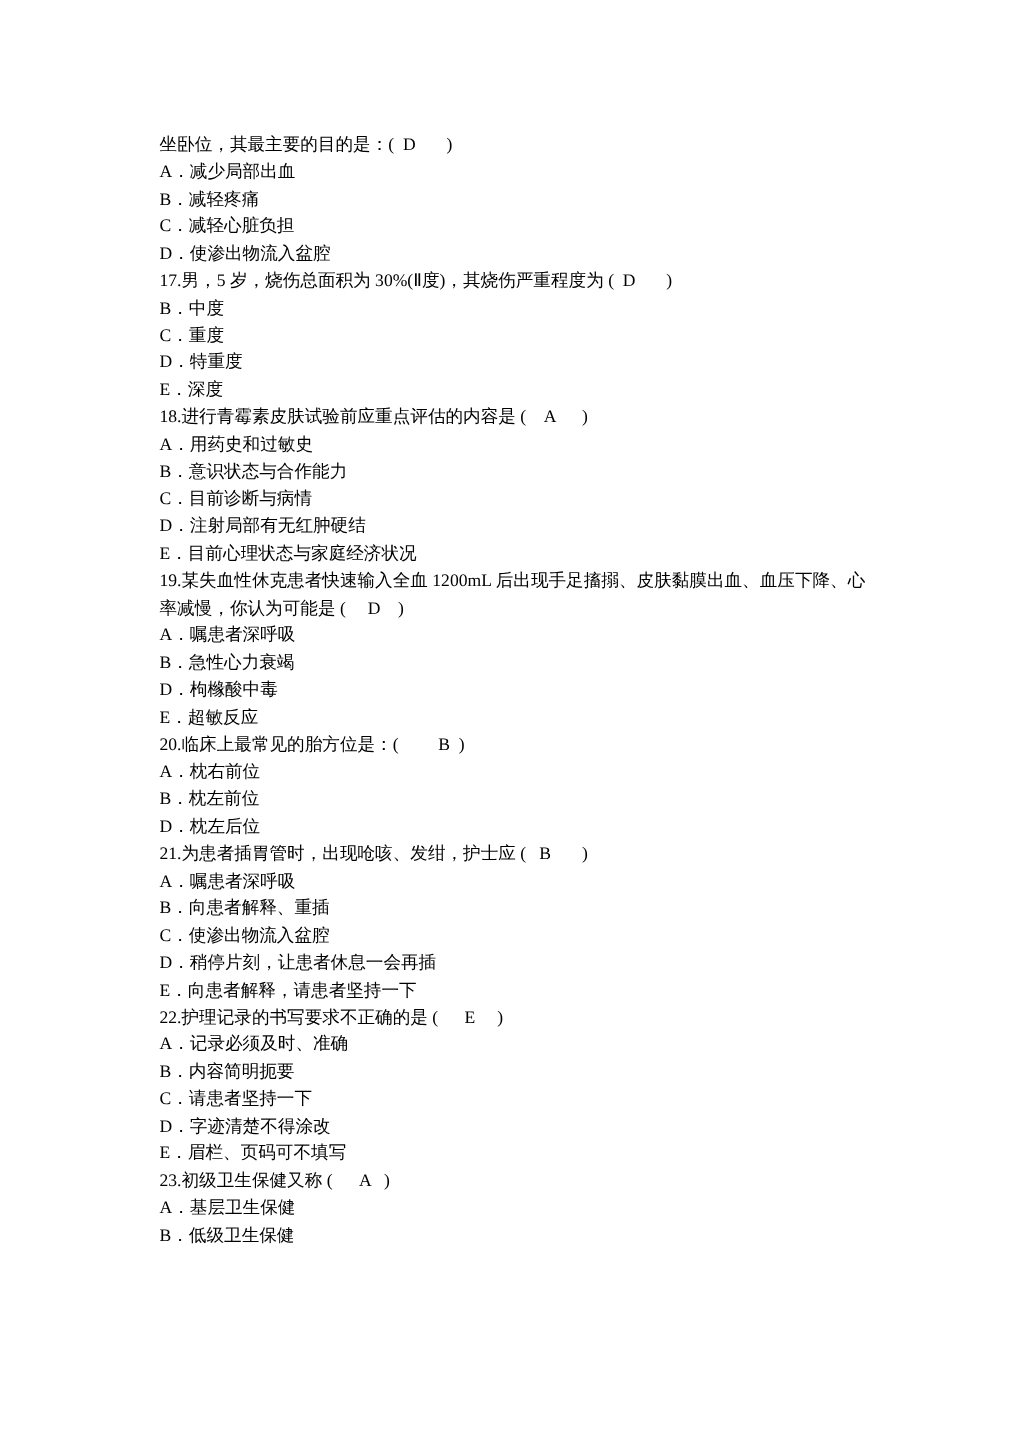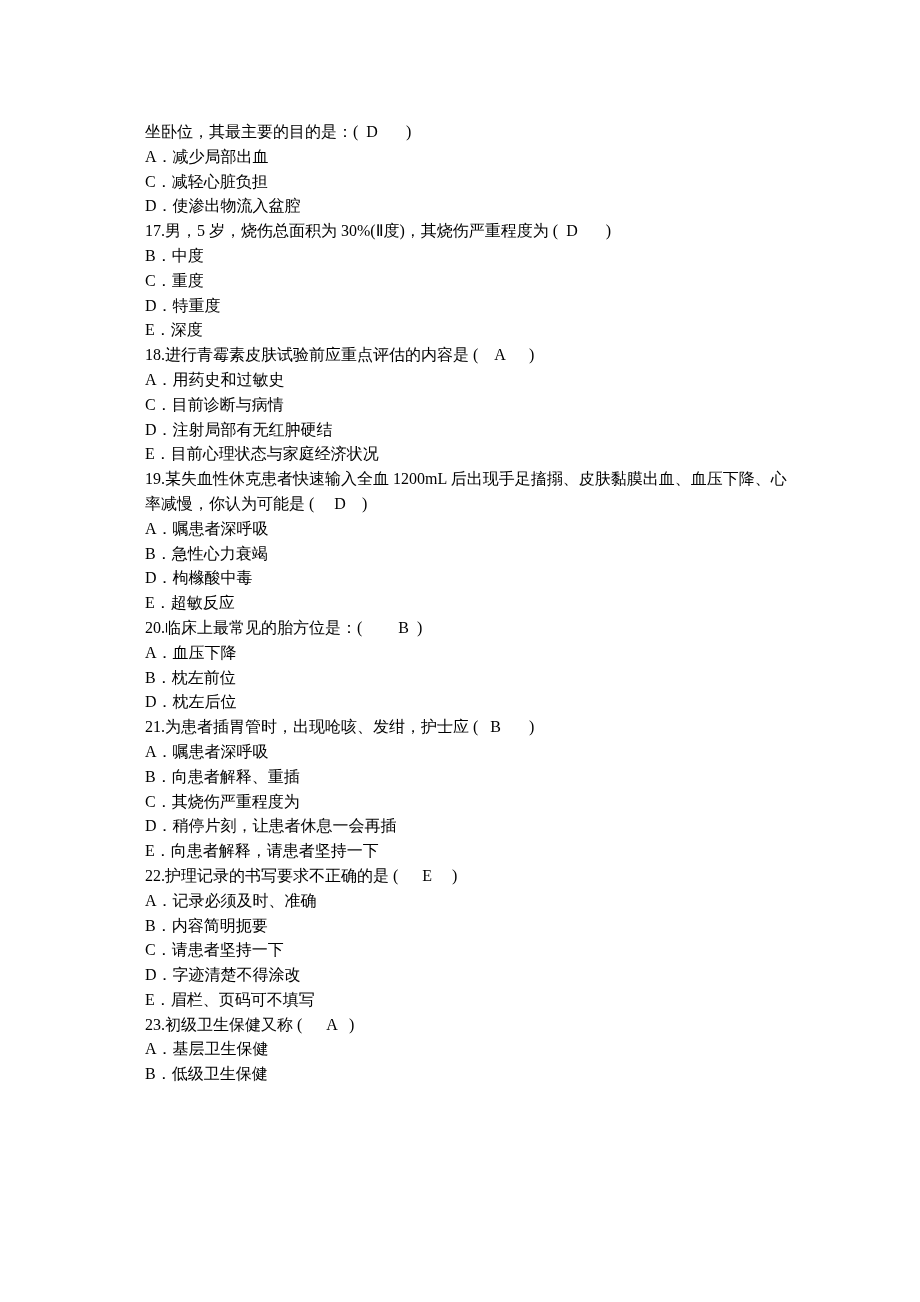--- a/index.html
+++ b/index.html
@@ -21,45 +21,47 @@
   .text-line {
     white-space: pre-wrap;
   }
 </style>
 </head>
 <body>
 
 <div class="page">
   <div class="text-line">坐卧位，其最主要的目的是：(  D       )</div>
   <div class="text-line">A．减少局部出血</div>
+  <div class="text-line">B．减轻疼痛</div>
   <div class="text-line">C．减轻心脏负担</div>
   <div class="text-line">D．使渗出物流入盆腔</div>
   <div class="text-line">17.男，5 岁，烧伤总面积为 30%(Ⅱ度)，其烧伤严重程度为 (  D       )</div>
   <div class="text-line">B．中度</div>
   <div class="text-line">C．重度</div>
   <div class="text-line">D．特重度</div>
   <div class="text-line">E．深度</div>
   <div class="text-line">18.进行青霉素皮肤试验前应重点评估的内容是 (    A      )</div>
   <div class="text-line">A．用药史和过敏史</div>
+  <div class="text-line">B．意识状态与合作能力</div>
   <div class="text-line">C．目前诊断与病情</div>
   <div class="text-line">D．注射局部有无红肿硬结</div>
   <div class="text-line">E．目前心理状态与家庭经济状况</div>
   <div class="text-line">19.某失血性休克患者快速输入全血 1200mL 后出现手足搐搦、皮肤黏膜出血、血压下降、心率减慢，你认为可能是 (     D    )</div>
   <div class="text-line">A．嘱患者深呼吸</div>
   <div class="text-line">B．急性心力衰竭</div>
   <div class="text-line">D．枸橼酸中毒</div>
   <div class="text-line">E．超敏反应</div>
   <div class="text-line">20.临床上最常见的胎方位是：(         B  )</div>
-  <div class="text-line">A．血压下降</div>
+  <div class="text-line">A．枕右前位</div>
   <div class="text-line">B．枕左前位</div>
   <div class="text-line">D．枕左后位</div>
   <div class="text-line">21.为患者插胃管时，出现呛咳、发绀，护士应 (   B       )</div>
   <div class="text-line">A．嘱患者深呼吸</div>
   <div class="text-line">B．向患者解释、重插</div>
-  <div class="text-line">C．其烧伤严重程度为</div>
+  <div class="text-line">C．使渗出物流入盆腔</div>
   <div class="text-line">D．稍停片刻，让患者休息一会再插</div>
   <div class="text-line">E．向患者解释，请患者坚持一下</div>
   <div class="text-line">22.护理记录的书写要求不正确的是 (      E     )</div>
   <div class="text-line">A．记录必须及时、准确</div>
   <div class="text-line">B．内容简明扼要</div>
   <div class="text-line">C．请患者坚持一下</div>
   <div class="text-line">D．字迹清楚不得涂改</div>
   <div class="text-line">E．眉栏、页码可不填写</div>
   <div class="text-line">23.初级卫生保健又称 (      A   )</div>
   <div class="text-line">A．基层卫生保健</div>

